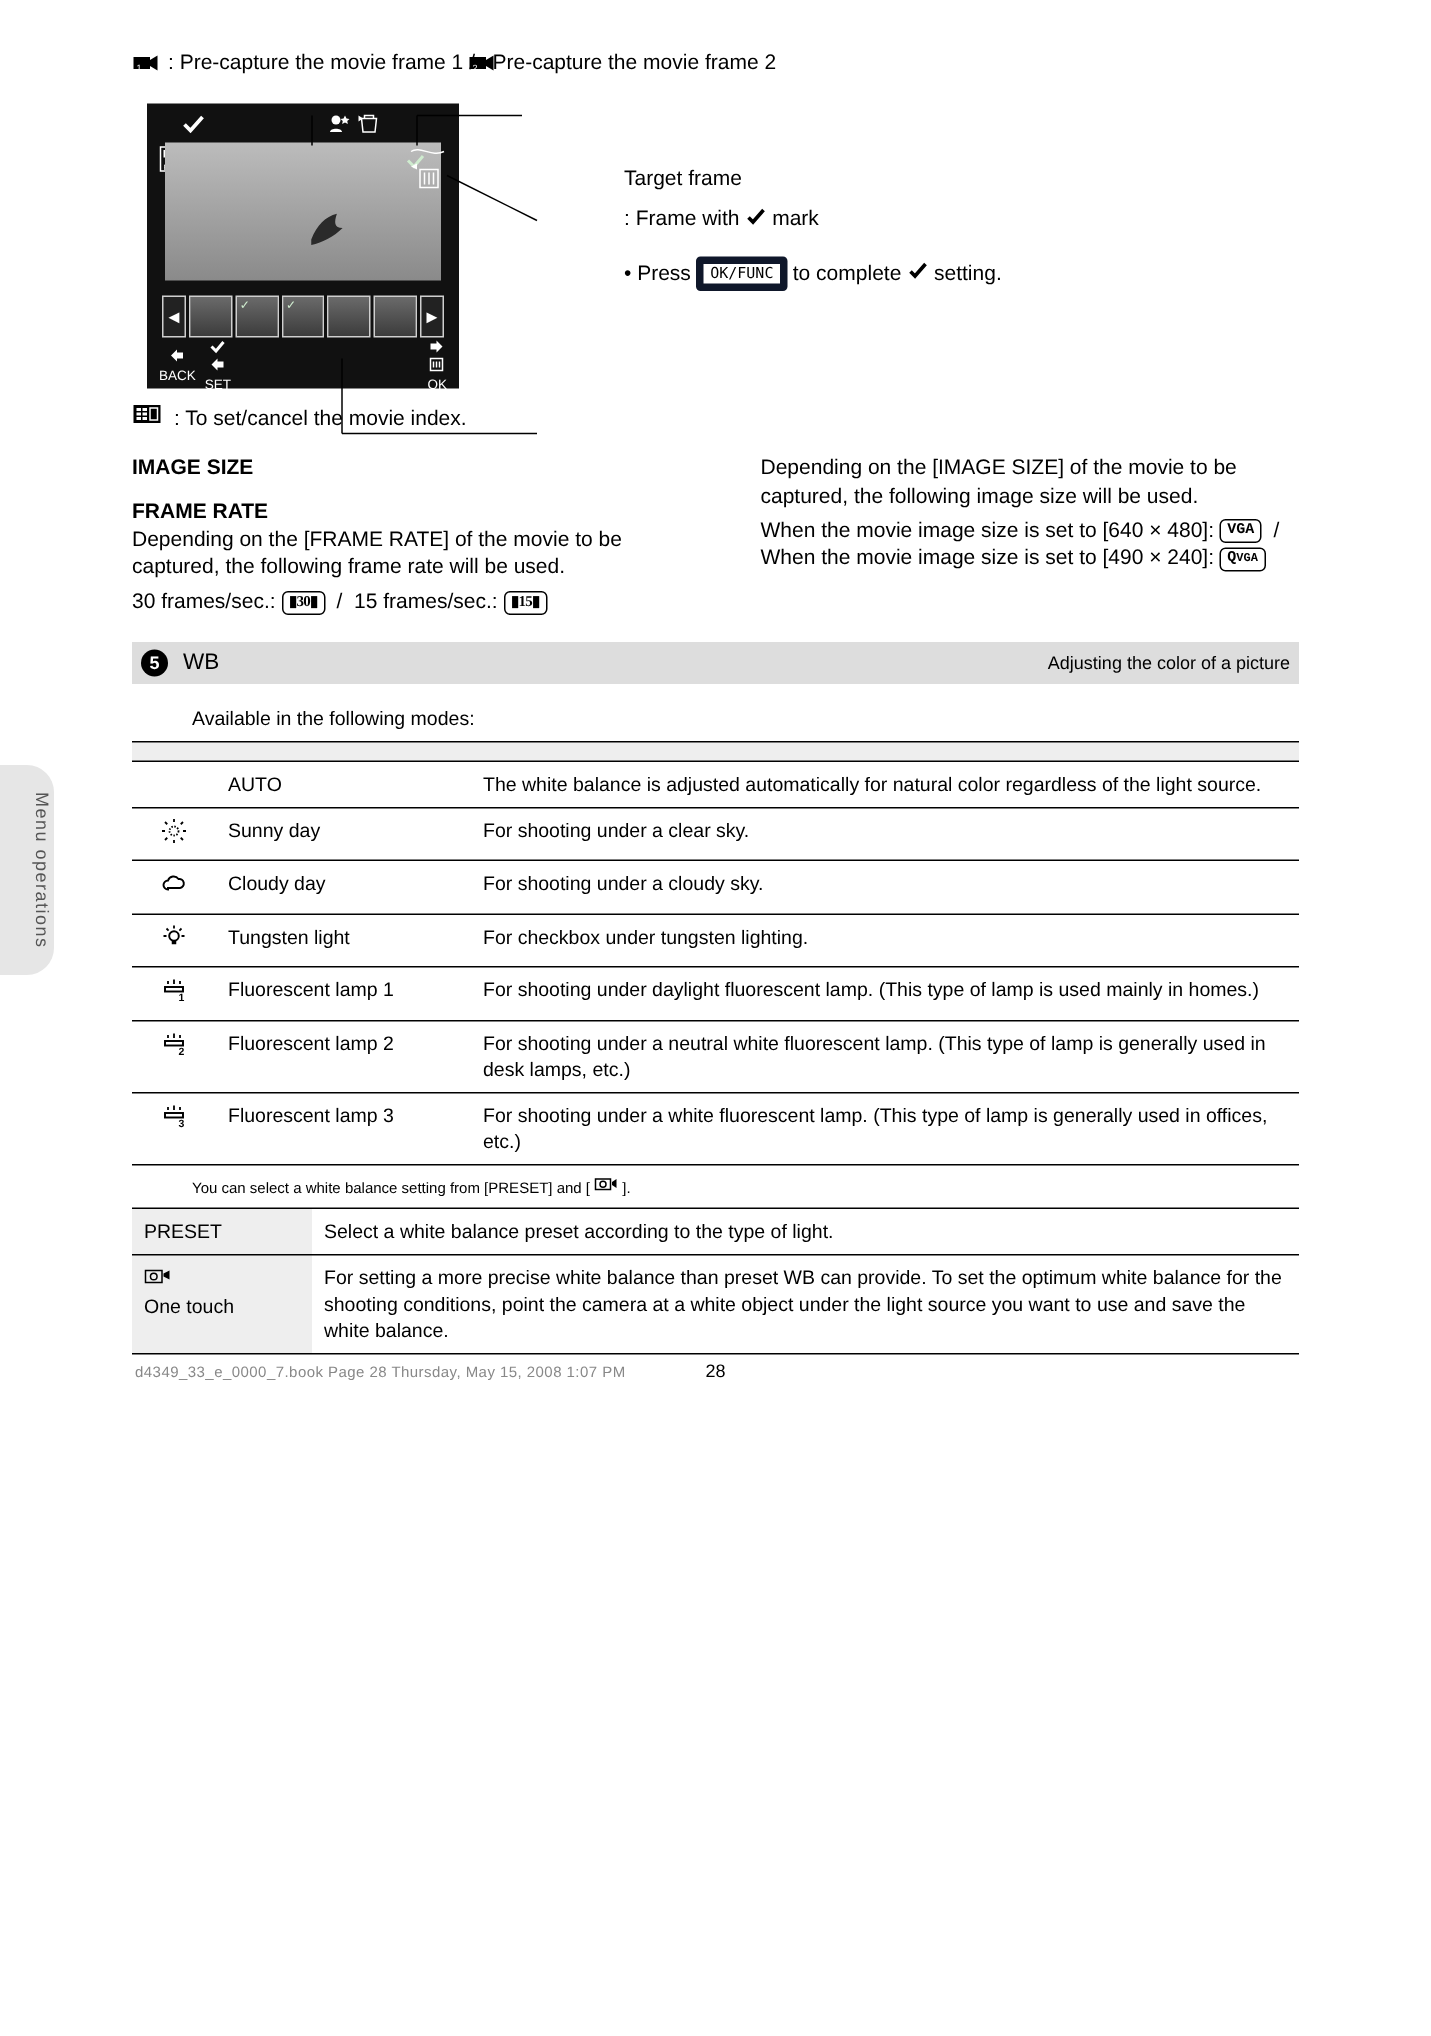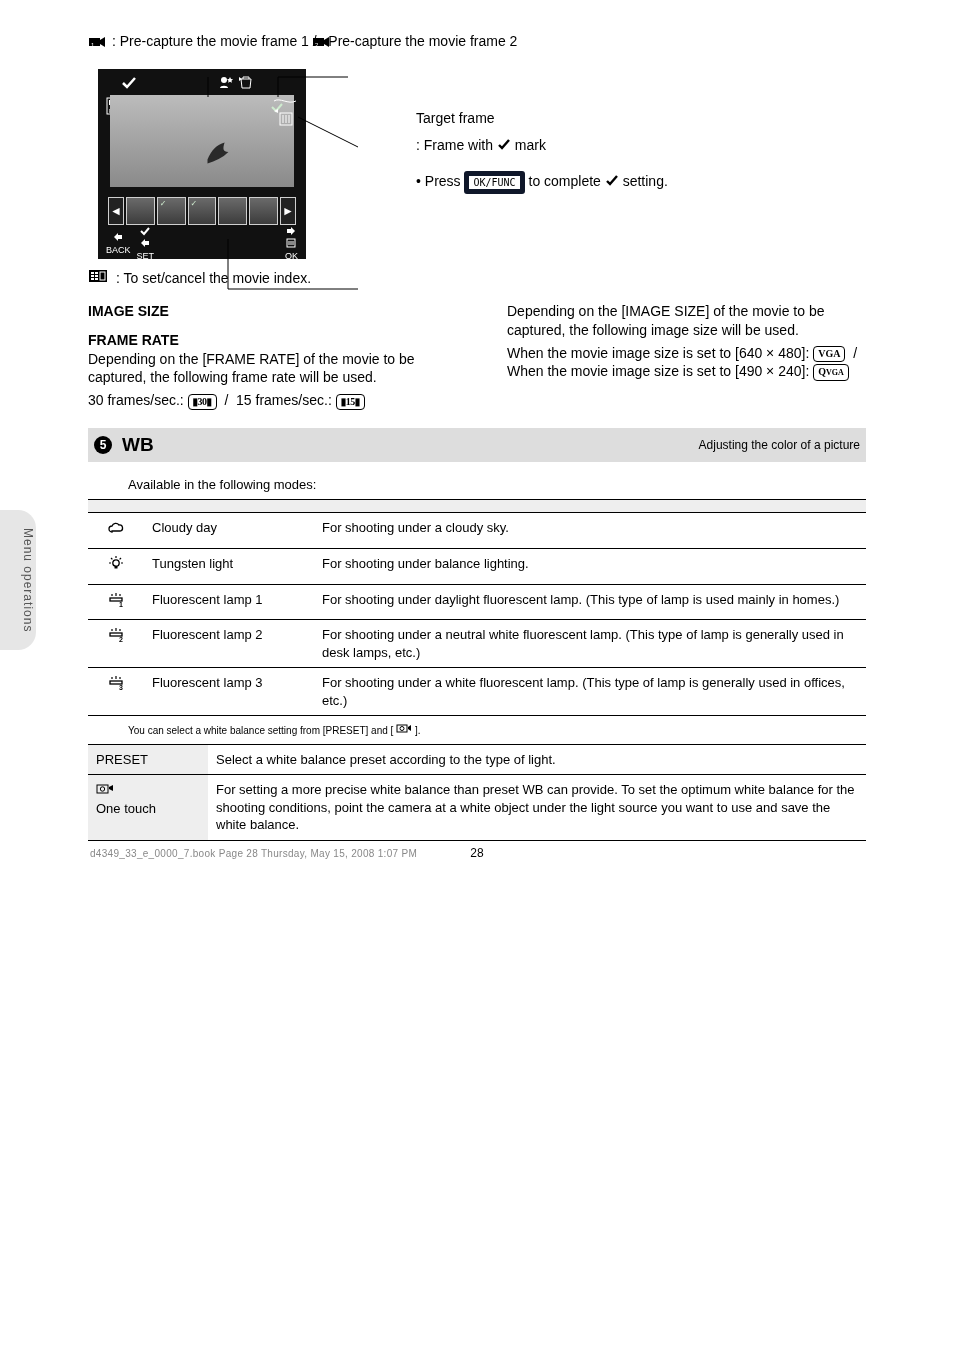--- a/index.html
+++ b/index.html
@@ -28,26 +28,26 @@
   .sc-thumb { flex:1; background: linear-gradient(180deg,#6a6a6a,#3c3c3c); border:1px solid #cfcfcf; position:relative; }
   .sc-thumb .tick { position:absolute; top:1px; left:2px; font-size:8px; color:#cfeccf; }
   .sc-thumb.arrow { background:#222; color:#fff; display:flex; align-items:center; justify-content:center; font-size:12px; flex:none; width:16px; }
   .sc-bottom { position:absolute; bottom:6px; left:8px; right:8px; height:18px; display:flex; align-items:center; gap:6px; color:#fff; font-size:9px; }
   .sc-tinyicon { display:inline-flex; align-items:center; gap:2px;flex-direction:column; }
   .bird { position:absolute; top:36px; left:48%; width:38px; height:42px; }
 
   .callout { position: relative; }
 
   .okfunc { display:inline-block; border:5px solid #0f172a; border-radius:3px; padding:0 4px; font-size:10px; font-family: monospace; vertical-align: middle; }
-  .badge { display:inline-block; border:1.3px solid #000; border-radius:4px; padding:0 4px; font-size:10px; font-weight:bold; font-family: Liberation Serif, serif; vertical-align:middle; line-height:14px; }
+  .badge { display:inline-block; border:1.3px solid #000; border-radius:4px; padding:0 4px; font-size:10px; font-weight:bold; font-family: Liberation Mono, monospace; vertical-align:middle; line-height:14px; }
   .badge.fr { font-family: Liberation Serif, serif; letter-spacing:-0.5px; }
 
   .sectbar { background: #ddd; padding: 4px 6px; display:flex; align-items:center; gap:10px; margin-top: 18px; }
   .sectnum { width:18px; height:18px; background:#000; color:#fff; border-radius:50%; font-size:12px; display:flex; align-items:center; justify-content:center; font-weight:bold; }
-  .secttitle { font-weight:bold; font-size:19px; }
+  .secttitle { font-weight:normal; font-size:15px; }
   .sectsub { font-size:12px; margin-left:auto; }
 
   table { border-collapse: collapse; width: 100%; margin-top: 6px; font-size: 13px; }
   th, td { text-align: left; vertical-align: top; padding: 6px 8px; }
   .tbl-wb th { background: #eee; font-weight: normal; }
   .tbl-wb tr { border-bottom: 1px solid #000; }
   .tbl-wb .iconcell { width: 56px; text-align:center; }
   .wbicon { display:inline-block; width:18px; height:18px; }
   .topline { border-top: 1.2px solid #000; }
 
@@ -266,40 +266,62 @@
 <div class="h-above-table">Available in the following modes:</div>
 
 <table class="tbl-wb">
   <tbody>
       <tr class="topline">
         <th class="iconcell"></th>
         <th style="width:170px"></th>
         <th></th>
       </tr>
   <tr>
+    <td class="iconcell"></td>
+    <td>AUTO</td>
+    <td>The white balance is adjusted automatically for natural color regardless of the light source.</td>
+  </tr>
+  <tr>
+    <td class="iconcell"><span class="wbicon"><svg viewBox="0 0 18 18">
+              <circle cx="9" cy="9" r="3" fill="none" stroke="#000" stroke-width="1.2" stroke-dasharray="1 1"></circle>
+              <g stroke="#000" stroke-width="1.2">
+                <line x1="9" y1="1" x2="9" y2="3"></line>
+                <line x1="9" y1="15" x2="9" y2="17"></line>
+                <line x1="1" y1="9" x2="3" y2="9"></line>
+                <line x1="15" y1="9" x2="17" y2="9"></line>
+                <line x1="3" y1="3" x2="4.5" y2="4.5"></line>
+                <line x1="13.5" y1="13.5" x2="15" y2="15"></line>
+                <line x1="3" y1="15" x2="4.5" y2="13.5"></line>
+                <line x1="13.5" y1="4.5" x2="15" y2="3"></line>
+              </g>
+            </svg></span></td>
+    <td>Sunny day</td>
+    <td>For shooting under a clear sky.</td>
+  </tr>
+  <tr>
     <td class="iconcell"><span class="wbicon"><svg viewBox="0 0 18 18">
               <path d="M5 13a3 3 0 010-6 4 4 0 017-1 3 3 0 011 6H5z" fill="none" stroke="#000" stroke-width="1.3"></path>
             </svg></span></td>
     <td>Cloudy day</td>
     <td>For shooting under a cloudy sky.</td>
   </tr>
   <tr>
     <td class="iconcell"><span class="wbicon"><svg viewBox="0 0 18 18">
               <circle cx="9" cy="8" r="3.2" fill="none" stroke="#000" stroke-width="1.3"></circle>
               <rect x="7.5" y="11" width="3" height="2.5" fill="#000"></rect>
               <g stroke="#000" stroke-width="1.2">
                 <line x1="9" y1="1" x2="9" y2="3"></line>
                 <line x1="2" y1="8" x2="4" y2="8"></line>
                 <line x1="14" y1="8" x2="16" y2="8"></line>
                 <line x1="4" y1="3" x2="5.4" y2="4.4"></line>
                 <line x1="12.6" y1="4.4" x2="14" y2="3"></line>
               </g>
             </svg></span></td>
     <td>Tungsten light</td>
-    <td>For shooting under balance lighting.</td>
+    <td>For checkbox under tungsten lighting.</td>
   </tr>
   <tr>
     <td class="iconcell"><span class="wbicon"><svg viewBox="0 0 18 18">
               <rect x="3" y="7" width="12" height="3" fill="none" stroke="#000" stroke-width="1.3"></rect>
               <g stroke="#000" stroke-width="1.2">
                 <line x1="5" y1="3" x2="5" y2="5"></line>
                 <line x1="9" y1="2" x2="9" y2="5"></line>
                 <line x1="13" y1="3" x2="13" y2="5"></line>
               </g>
               <text x="12" y="16" font-size="7" font-weight="bold">1</text>

